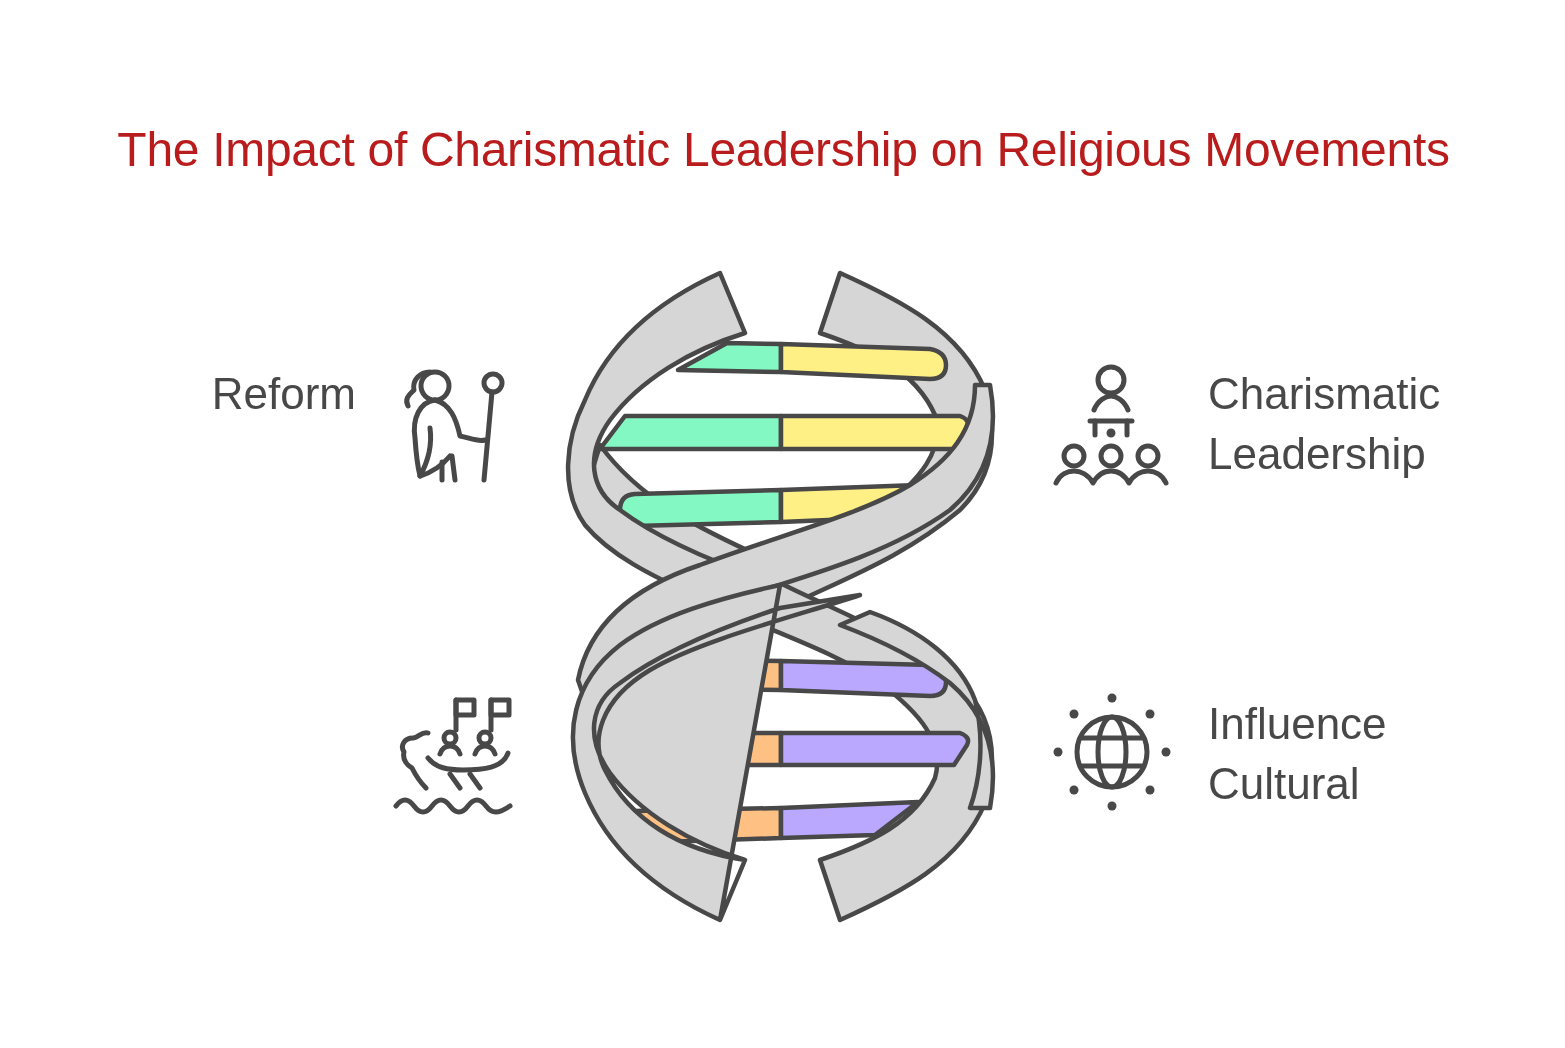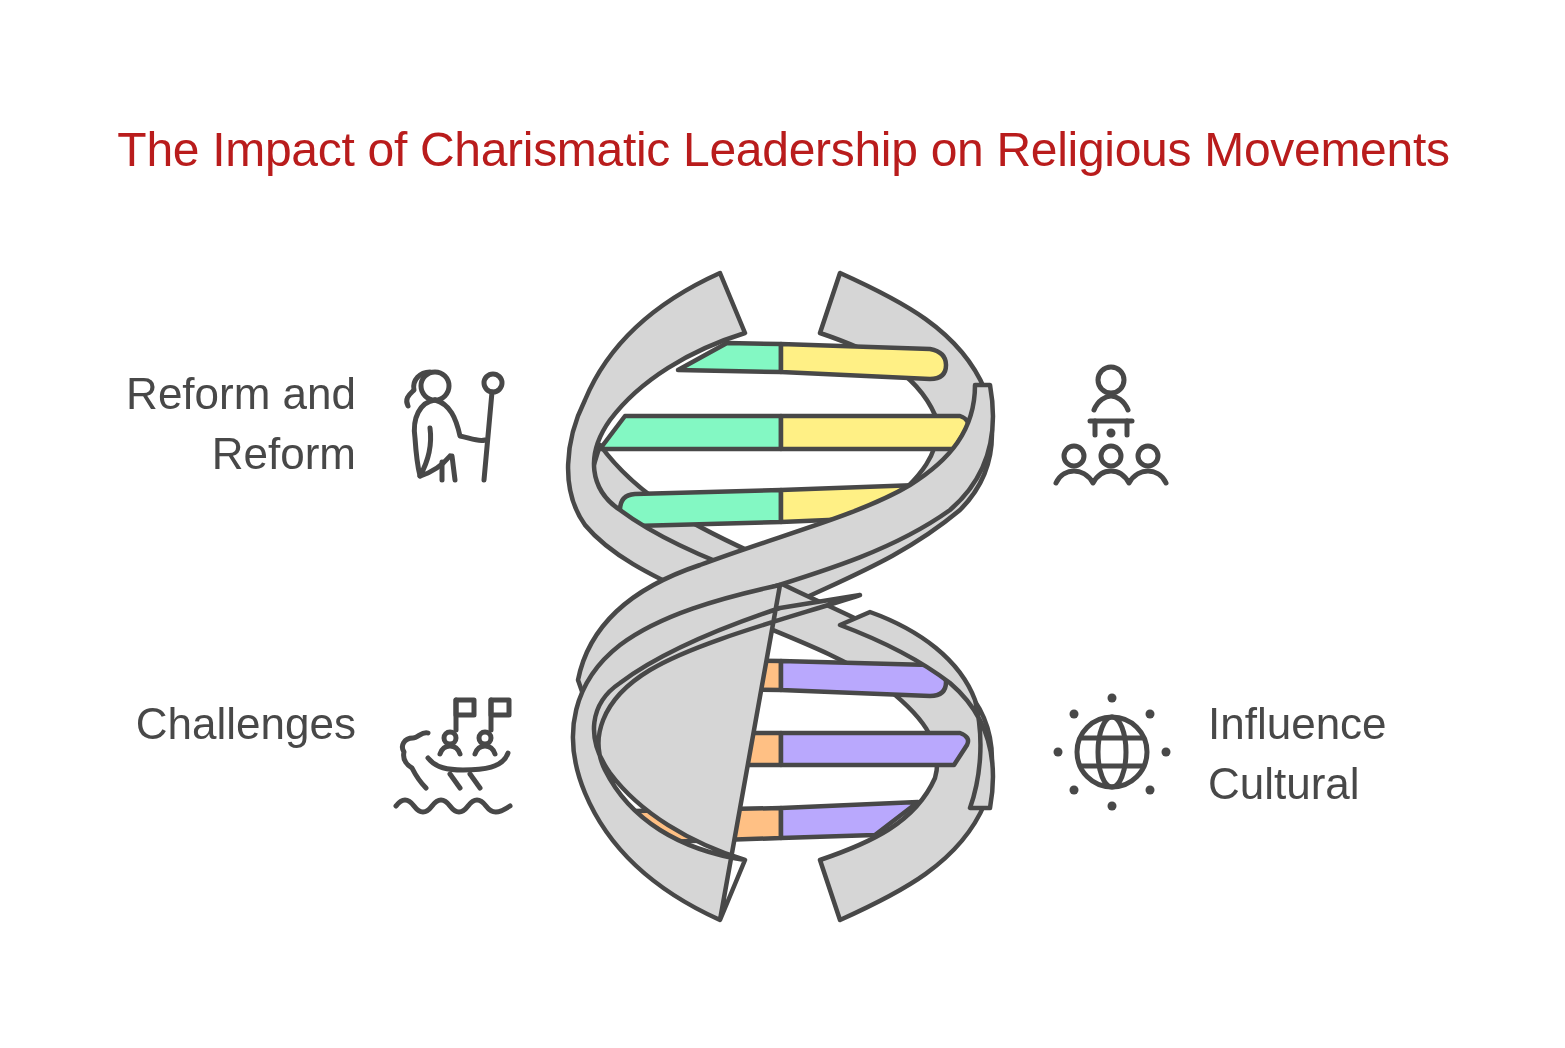--- a/index.html
+++ b/index.html
@@ -61,21 +61,20 @@
          C660,653 720,628 780,608 L860,595 C800,615 700,640 650,670 C600,700 590,740 605,770
          C630,820 680,850 745,860 L720,920 C660,893 610,853 585,793 C560,733 575,680 620,645
          C660,615 720,598 780,585 Z"></path>
 
     <path fill="#d6d6d6" d="M990,808 C1000,753 985,713 950,683 C920,660 880,640 840,625 L870,612
          C920,630 960,660 975,700 C985,740 980,780 970,808 Z"></path>
   </g>
 </svg>
 
 <div class="label left" style="right:1209px; top:364px;">
-  <div>Reform and</div>
   <div>Reform</div>
 </div>
 <div class="icon" style="left:390px; top:358px;">
   <svg width="130" height="130" viewBox="0 0 130 130" fill="none" stroke="#484848" stroke-width="5" stroke-linecap="round" stroke-linejoin="round">
     <circle cx="45" cy="28" r="14"></circle>
     <path d="M40,14 C30,14 22,22 24,32 C20,36 14,40 18,48"></path>
     <path d="M45,42 C30,44 22,60 25,80 C26,95 28,110 30,118 C40,115 50,110 60,98"></path>
     <path d="M45,42 C60,46 66,60 70,78 C80,80 88,84 95,82"></path>
     <path d="M40,70 C42,85 40,100 30,118"></path>
     <path d="M62,98 L65,122"></path>
@@ -93,24 +92,25 @@
     <path d="M47,63 L47,77"></path>
     <path d="M79,63 L79,77"></path>
     <circle cx="63" cy="75" r="2" fill="#484848"></circle>
     <circle cx="26" cy="98" r="10"></circle>
     <circle cx="63" cy="98" r="10"></circle>
     <circle cx="100" cy="98" r="10"></circle>
     <path d="M8,125 C12,116 20,113 26,113 C32,113 40,116 45,125 C50,116 57,113 63,113 C69,113 76,116 81,125 C86,116 94,113 100,113 C106,113 114,116 118,125"></path>
   </svg>
 </div>
 <div class="label right" style="left:1208px; top:364px;">
+  <div>Charismatic</div>
+  <div>Leadership</div>
 </div>
 
 <div class="label left" style="right:1209px; top:694px;">
-  <div>Challenges</div>
 </div>
 <div class="icon" style="left:388px; top:688px;">
   <svg width="130" height="130" viewBox="0 0 130 130" fill="none" stroke="#484848" stroke-width="5" stroke-linecap="round" stroke-linejoin="round">
     <rect x="68" y="12" width="18" height="15"></rect>
     <path d="M68,12 L68,42"></path>
     <rect x="103" y="12" width="18" height="15"></rect>
     <path d="M103,12 L103,42"></path>
     <circle cx="62" cy="50" r="6"></circle>
     <path d="M52,66 C54,60 58,58 62,58 C66,58 70,60 72,66"></path>
     <circle cx="97" cy="50" r="6"></circle>

